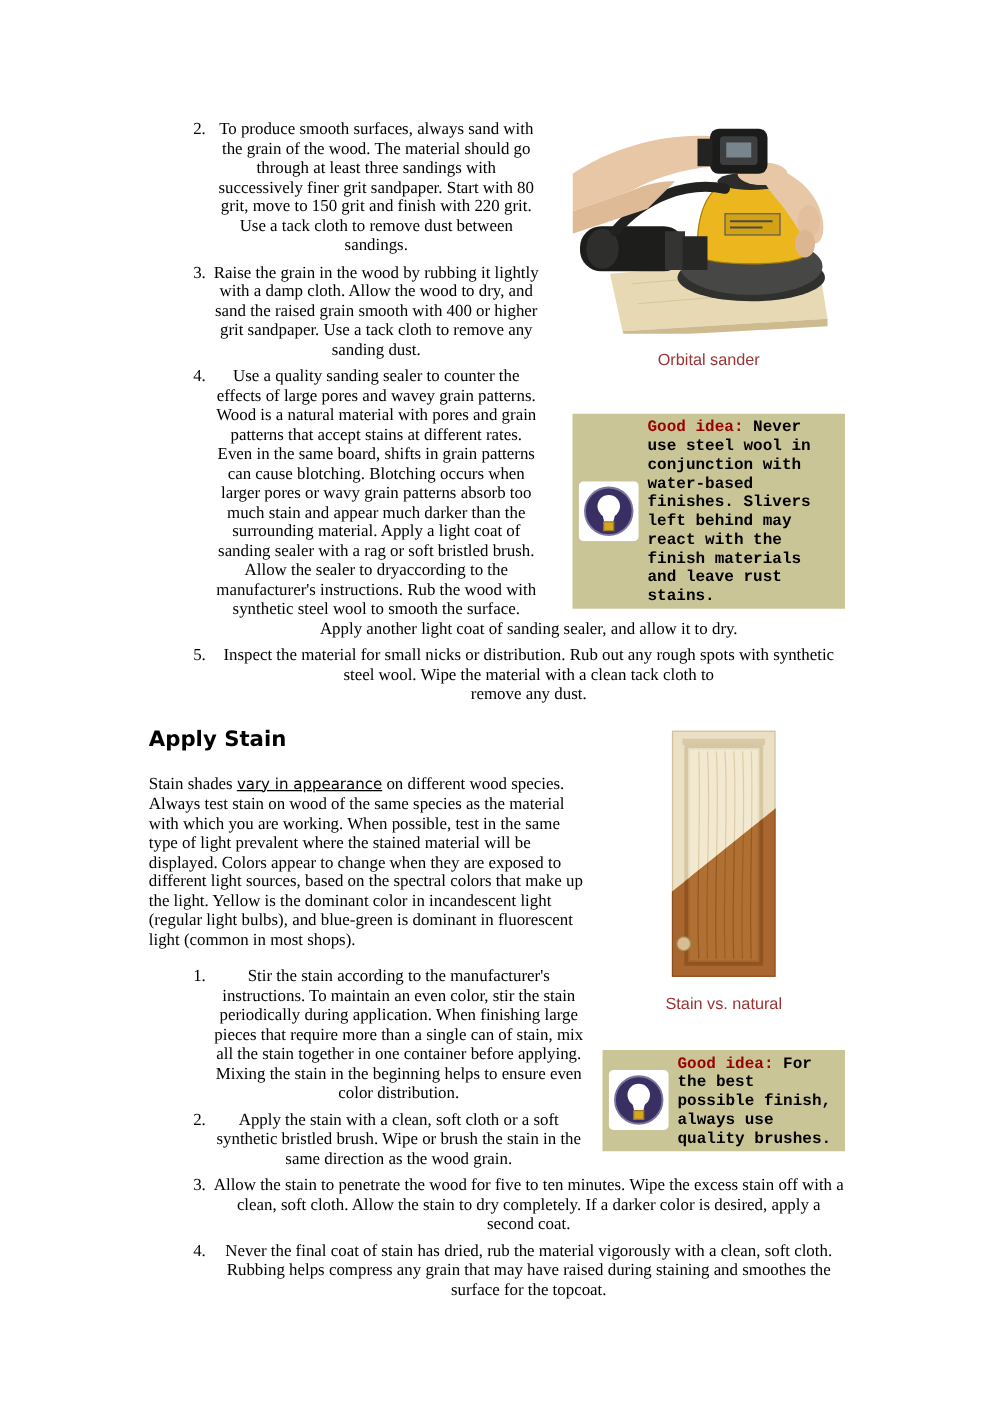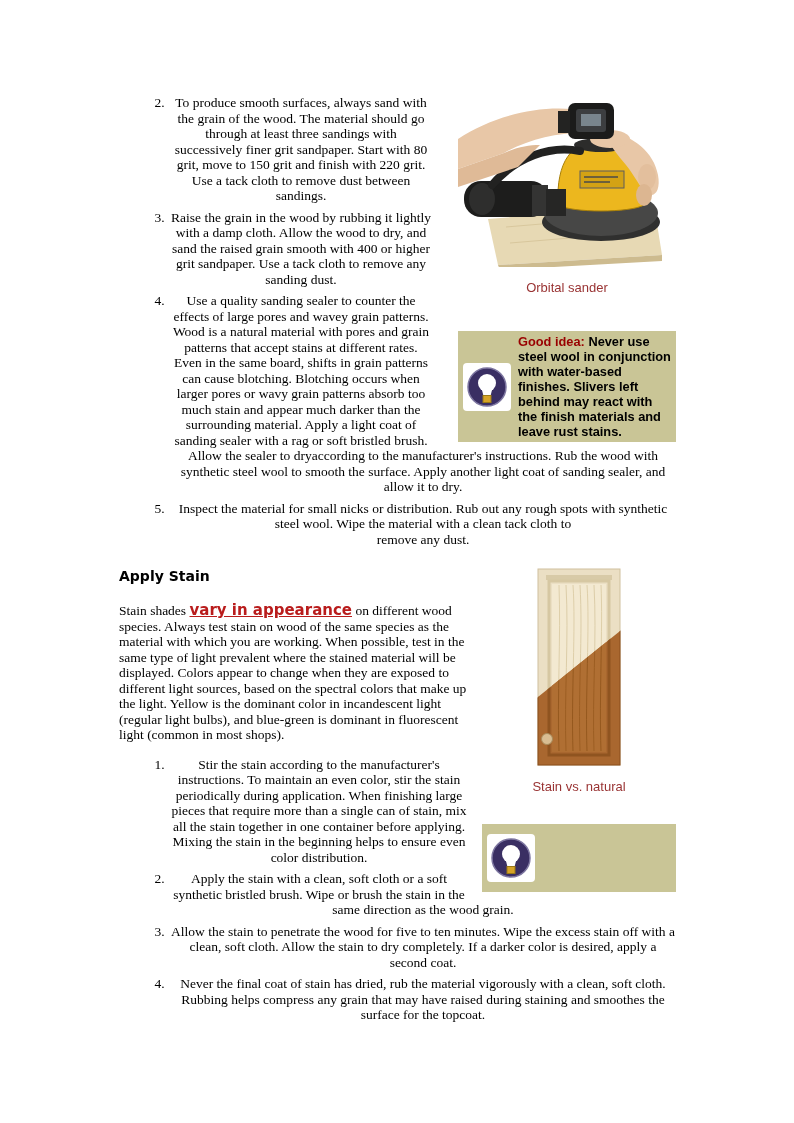--- a/index.html
+++ b/index.html
@@ -31,34 +31,34 @@
   .fig2 .fig-caption{}
 
   .tip-box{
     display:flex;align-items:center;background:#c9c596;
     padding:3px 5px;box-sizing:border-box;
   }
   .fig1 .tip-box{margin-top:36px;min-height:96px;}
   .fig2 .tip-box{margin-top:30px;min-height:68px;text-align:left;}
   .tip-icon{flex:0 0 48px;width:48px;height:48px;margin-right:7px;}
   .tip-text{
-    font-family:Liberation Sans, sans-serif;font-weight:bold;
+    font-family:Liberation Mono, monospace;font-weight:bold;
     font-size:12.8px;line-height:15px;color:#000;
   }
   .tip-label{color:#990000;font-weight:bold;}
 
   h2.sec-heading{
     font-family:"DejaVu Sans","Liberation Sans",sans-serif;
-    font-size:14px;font-weight:bold;color:#000;
+    font-size:17px;font-weight:bold;color:#000;
     margin:14px 0 18px 0;line-height:18px;
   }
   .intro{margin:0 0 14px 0;}
   a.body-link{
     font-family:"DejaVu Sans","Liberation Sans",sans-serif;
-    font-size:15px;color:#b91c1c;text-decoration:underline;cursor:pointer;font-weight:bold;
+    font-size:12px;color:#000000;text-decoration:underline;cursor:pointer;
   }
   .sec2 ol{margin-top:0;}
 </style>
 </head>
 <body>
 
 <div class="page">
   <div class="content">
 
     <section class="sec1 clearfix">
@@ -178,20 +178,24 @@
 
         <div class="tip-box">
           <svg class="tip-icon" width="48" height="48" viewBox="0 0 48 48">
             <rect x="0" y="0" width="48" height="48" rx="4" fill="#ffffff"></rect>
             <circle cx="24" cy="24" r="19" fill="#3a2f63"></circle>
             <circle cx="24" cy="24" r="19" fill="none" stroke="#7d76a0" stroke-width="1.5"></circle>
             <circle cx="24" cy="20" r="9" fill="#ffffff"></circle>
             <path d="M19,27 L29,27 L27.5,33 L20.5,33 Z" fill="#ffffff"></path>
             <rect x="20" y="32.5" width="8" height="7" fill="#d7a426" stroke="#9b7a17" stroke-width="1"></rect>
           </svg>
+          <div class="tip-text">
+            <span class="tip-label">Good idea:</span>
+            <span>For the best possible finish, always use quality brushes.</span>
+          </div>
         </div>
       </aside>
 
       <h2 class="sec-heading">Apply Stain</h2>
 
       <p class="intro">
         <span>Stain shades </span><a class="body-link" href="#">vary in appearance</a><span> on different wood species. Always test stain on wood of the same species as the material with which you are working. When possible, test in the same type of light prevalent where the stained material will be displayed. Colors appear to change when they are exposed to different light sources, based on the spectral colors that make up the light. Yellow is the dominant color in incandescent light (regular light bulbs), and blue-green is dominant in fluorescent light (common in most shops).</span>
       </p>
 
       <ol>

